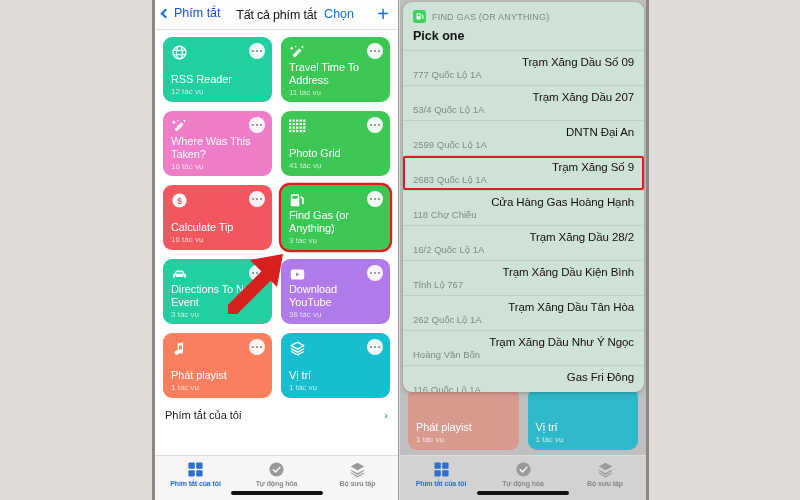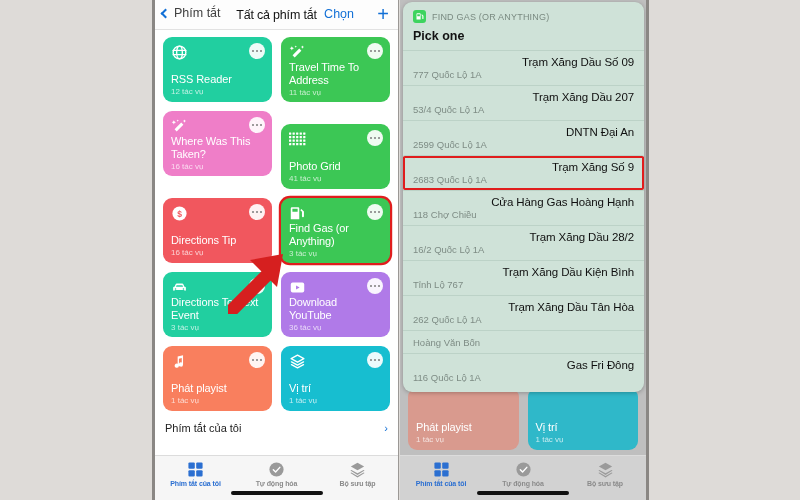--- a/index.html
+++ b/index.html
@@ -27,21 +27,21 @@
     position: relative;
     height: 30px;
     background: #fdfdfd;
     border-bottom: 1px solid #e2e2e2;
     display: flex;
     align-items: center;
   }
   .nav-back {
     display: flex; align-items: center;
     position: absolute; left: 7px; top: 6px;
-    color: #404040; font-size: 12.5px;
+    color: #1d4ed8; font-size: 12.5px;
   }
   .chev-left {
     width: 7px; height: 7px;
     border-left: 2.2px solid #1270d6;
     border-bottom: 2.2px solid #1270d6;
     transform: rotate(45deg);
     margin-right: 5px;
   }
   .nav-title {
     position: absolute; left: 0; right: 0; text-align: center;
@@ -280,21 +280,21 @@
      <span class="card-dots">
               <i></i>
               <i></i>
               <i></i>
             </span>
      <span class="card-texts">
        <span class="card-title" style="display:block">Where Was This Taken?</span>
        <span class="card-sub" style="display:block">16 tác vụ</span>
      </span>
           </div>
-          <div class="card" style="background: rgb(60, 199, 85); margin-top: 13px;">
+          <div class="card" style="background: rgb(60, 199, 85);">
             <span class="card-icon">
               <svg viewBox="0 0 24 24" fill="#fff">
                 <rect x="0" y="2" width="3.2" height="3.2" rx="0.5"></rect>
                 <rect x="5" y="2" width="3.2" height="3.2" rx="0.5"></rect>
                 <rect x="10" y="2" width="3.2" height="3.2" rx="0.5"></rect>
                 <rect x="15" y="2" width="3.2" height="3.2" rx="0.5"></rect>
                 <rect x="20" y="2" width="3.2" height="3.2" rx="0.5"></rect>
                 <rect x="0" y="7" width="3.2" height="3.2" rx="0.5"></rect>
                 <rect x="5" y="7" width="3.2" height="3.2" rx="0.5"></rect>
                 <rect x="10" y="7" width="3.2" height="3.2" rx="0.5"></rect>
@@ -328,21 +328,21 @@
                 <circle cx="12" cy="12" r="10" fill="#fff"></circle>
                 <text x="12" y="16.5" font-size="12" font-weight="bold" text-anchor="middle" fill="#f1575e" font-family="Liberation Sans, sans-serif">$</text>
               </svg>
             </span>
      <span class="card-dots">
               <i></i>
               <i></i>
               <i></i>
             </span>
      <span class="card-texts">
-       <span class="card-title" style="display:block">Directions Tip</span>
+       <span class="card-title" style="display:block">Calculate Tip</span>
        <span class="card-sub" style="display:block">16 tác vụ</span>
      </span>
           </div>
           <div class="card selected" style="background: rgb(60, 199, 85);">
             <span class="card-icon">
               <svg viewBox="0 0 24 24" fill="#fff">
                 <path d="M4 3h9a1.5 1.5 0 0 1 1.5 1.5V20H2.5V4.5A1.5 1.5 0 0 1 4 3zm.8 2.4v4.2h7.4V5.4H4.8z"></path>
                 <path d="M16 7.4l2.3 2.3V16a1.4 1.4 0 0 0 2.8 0V9.2l-3.7-3.7L16 7.4z"></path>
               </svg>
             </span>
@@ -521,20 +521,21 @@
           </div>
           <div class="list-row">
             <div class="row-title">Trạm Xăng Dầu Kiện Bình</div>
      <div class="row-sub">Tỉnh Lộ 767</div>
           </div>
           <div class="list-row">
             <div class="row-title">Trạm Xăng Dầu Tân Hòa</div>
      <div class="row-sub">262 Quốc Lộ 1A</div>
           </div>
           <div class="list-row">
+            <div class="row-title">Trạm Xăng Dầu Như Ý Ngọc</div>
      <div class="row-sub">Hoàng Văn Bốn</div>
           </div>
           <div class="list-row">
             <div class="row-title">Gas Fri Đông</div>
      <div class="row-sub">116 Quốc Lộ 1A</div>
           </div>
         </div>
     </div>
 
     <div class="tabbar dim" id="right-tabbar">

